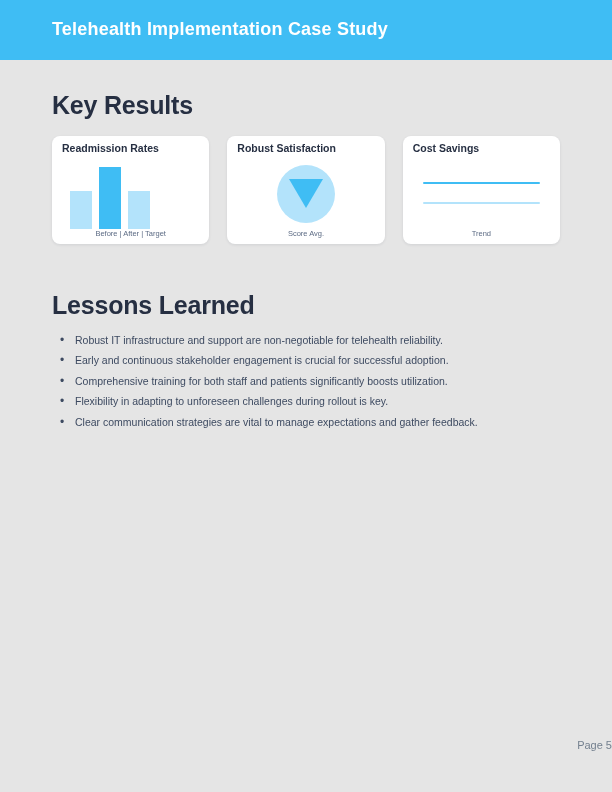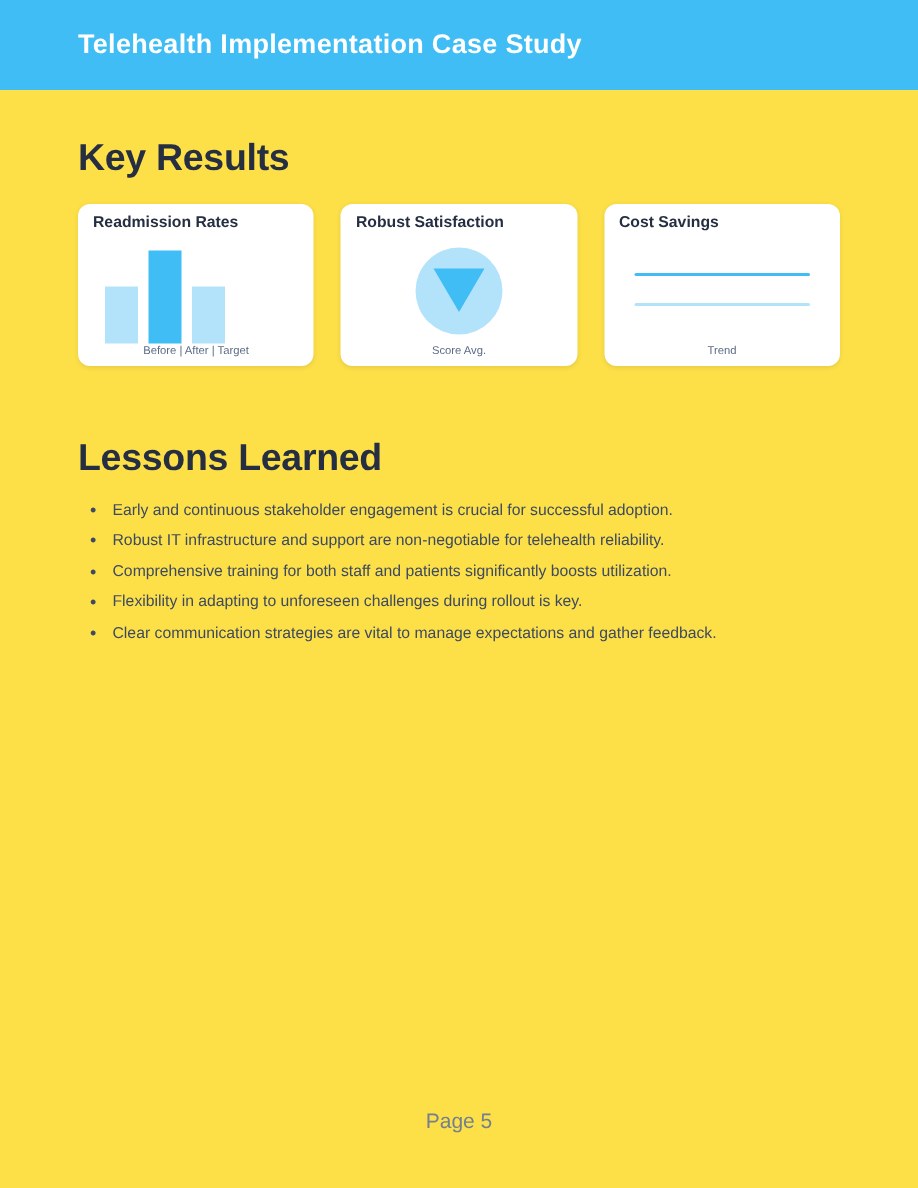--- a/index.html
+++ b/index.html
@@ -14,21 +14,21 @@
     background: #ffffff;
     position: relative;
     overflow: hidden;
   }
 
   .page {
     position: absolute;
     left: 0; top: 0;
     width: 612px;
     height: 792px;
-    background: #fde047;
+    background: #e5e5e5;
   }
 
   
   .header-bar {
     position: absolute;
     left: 0; top: 0;
     width: 612px;
     height: 60px;
     background: #3fbdf4;
   }
@@ -182,22 +182,22 @@
     line-height: 20.4px;
     color: #3d4a61;
   }
 
   
   .footer {
     position: absolute;
     left: 0;
     right: 0;
     top: 739px;
-    text-align: center;
-    font-size: 14px;
+    text-align: right;
+    font-size: 11px;
     color: #74808f;
   }
 </style>
 </head>
 <body>
 
 <div class="page">
 
   <div class="header-bar">
     <div class="header-title">Telehealth Implementation Case Study</div>
@@ -240,22 +240,22 @@
         </div>
       </div>
       <div class="card-caption">Trend</div>
     </div>
 
   </div>
 
   <div class="section-heading" id="lessons-heading">Lessons Learned</div>
 
   <ul class="lessons-list">
+    <li class="lesson-item">Robust IT infrastructure and support are non-negotiable for telehealth reliability.</li>
     <li class="lesson-item">Early and continuous stakeholder engagement is crucial for successful adoption.</li>
-    <li class="lesson-item">Robust IT infrastructure and support are non-negotiable for telehealth reliability.</li>
     <li class="lesson-item">Comprehensive training for both staff and patients significantly boosts utilization.</li>
     <li class="lesson-item">Flexibility in adapting to unforeseen challenges during rollout is key.</li>
     <li class="lesson-item">Clear communication strategies are vital to manage expectations and gather feedback.</li>
   </ul>
 
   <div class="footer">Page 5</div>
 
 </div>
 
 </body></html>

